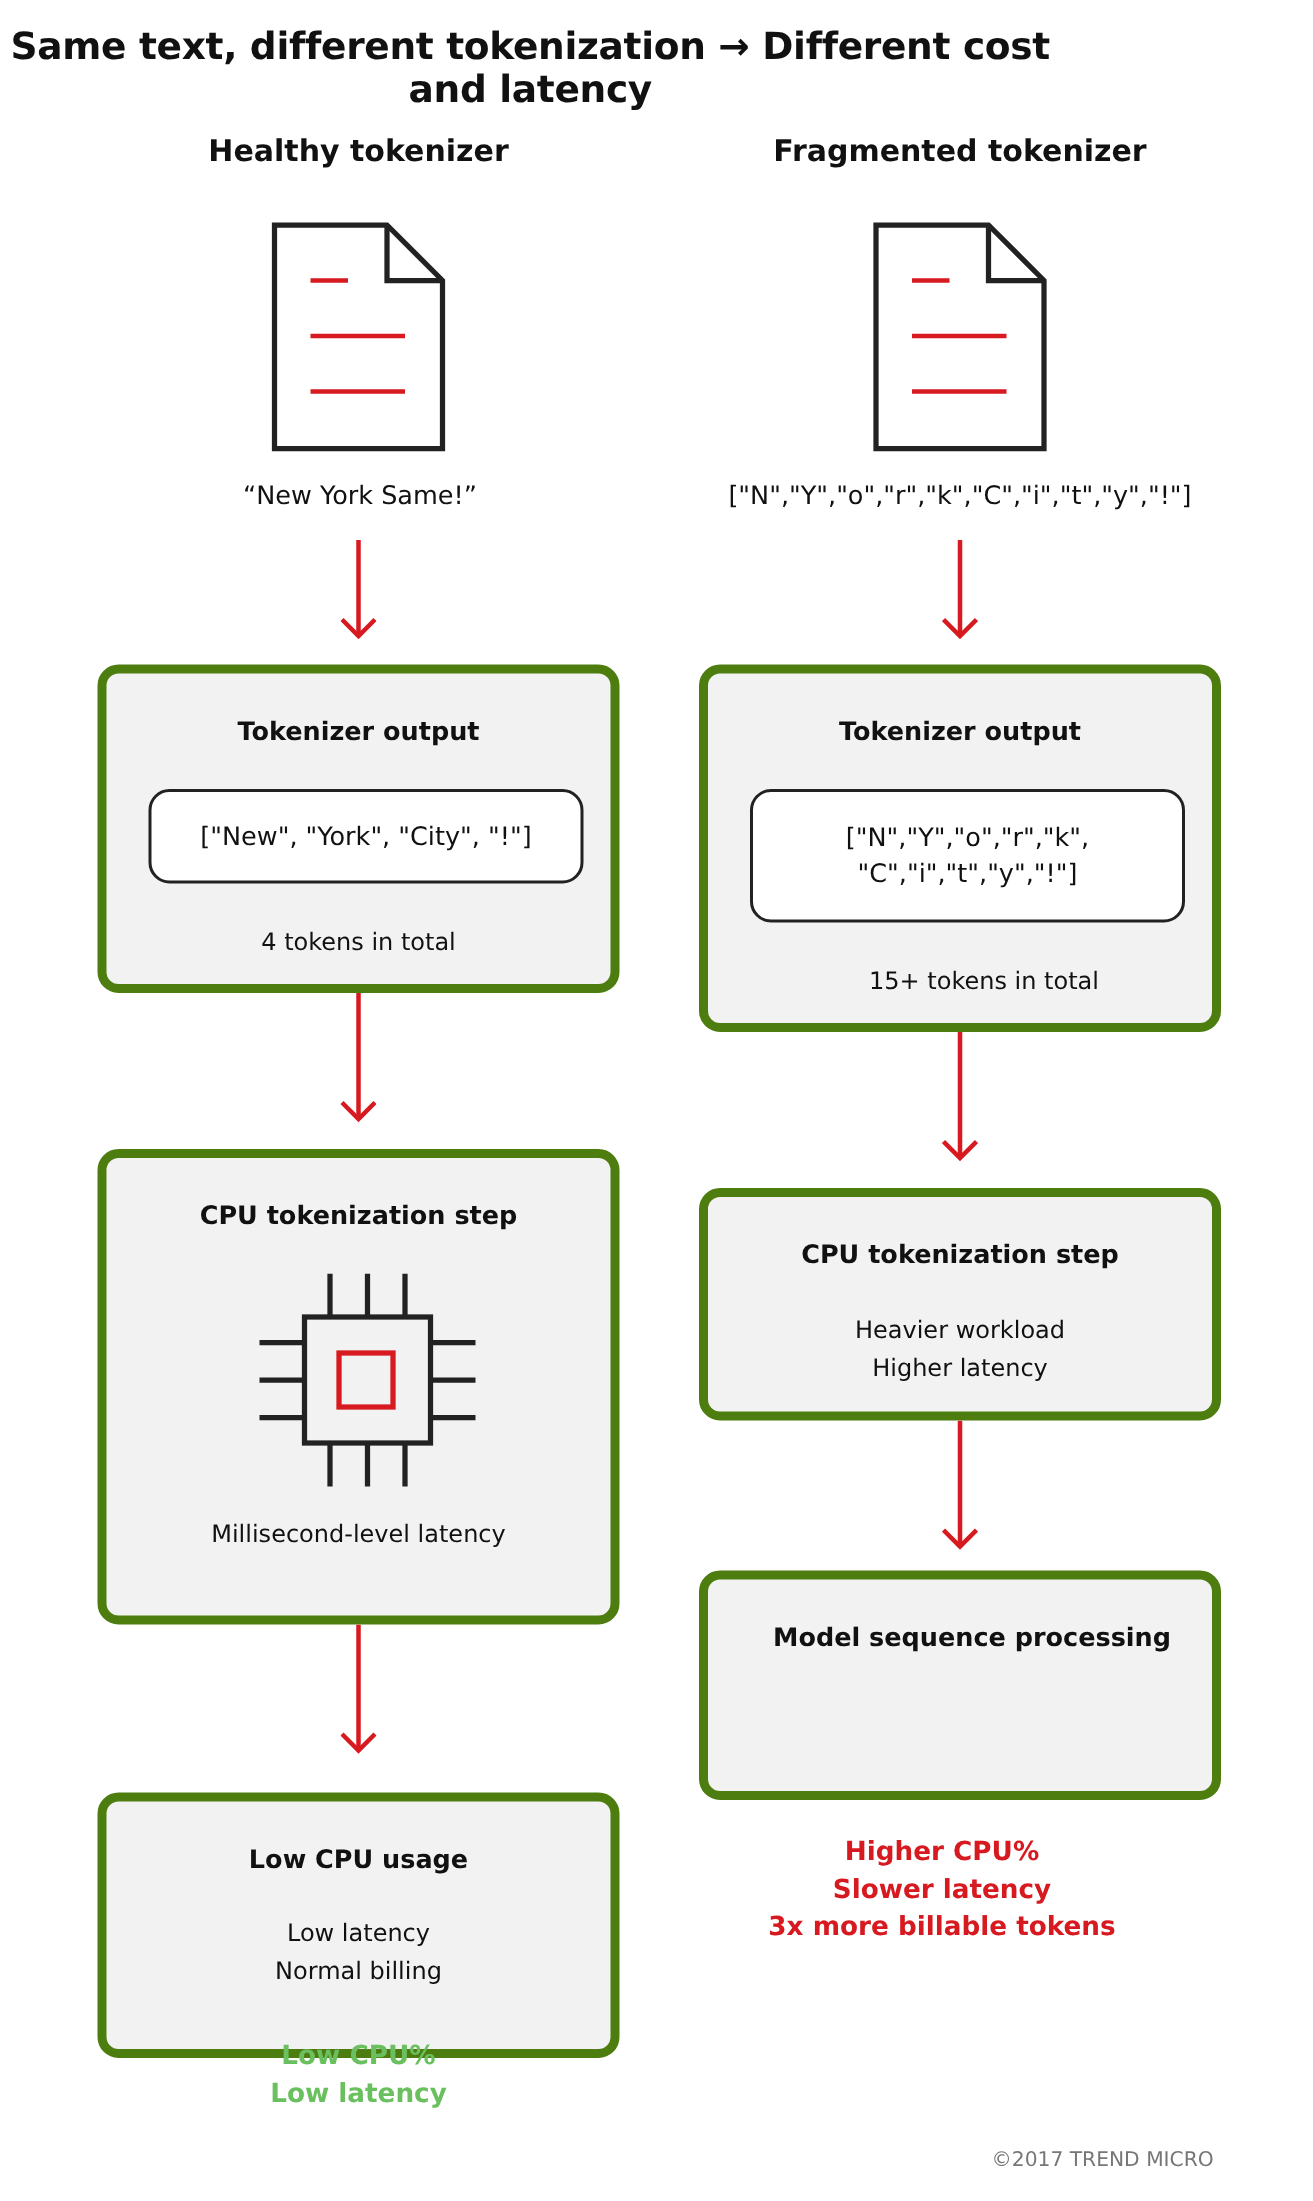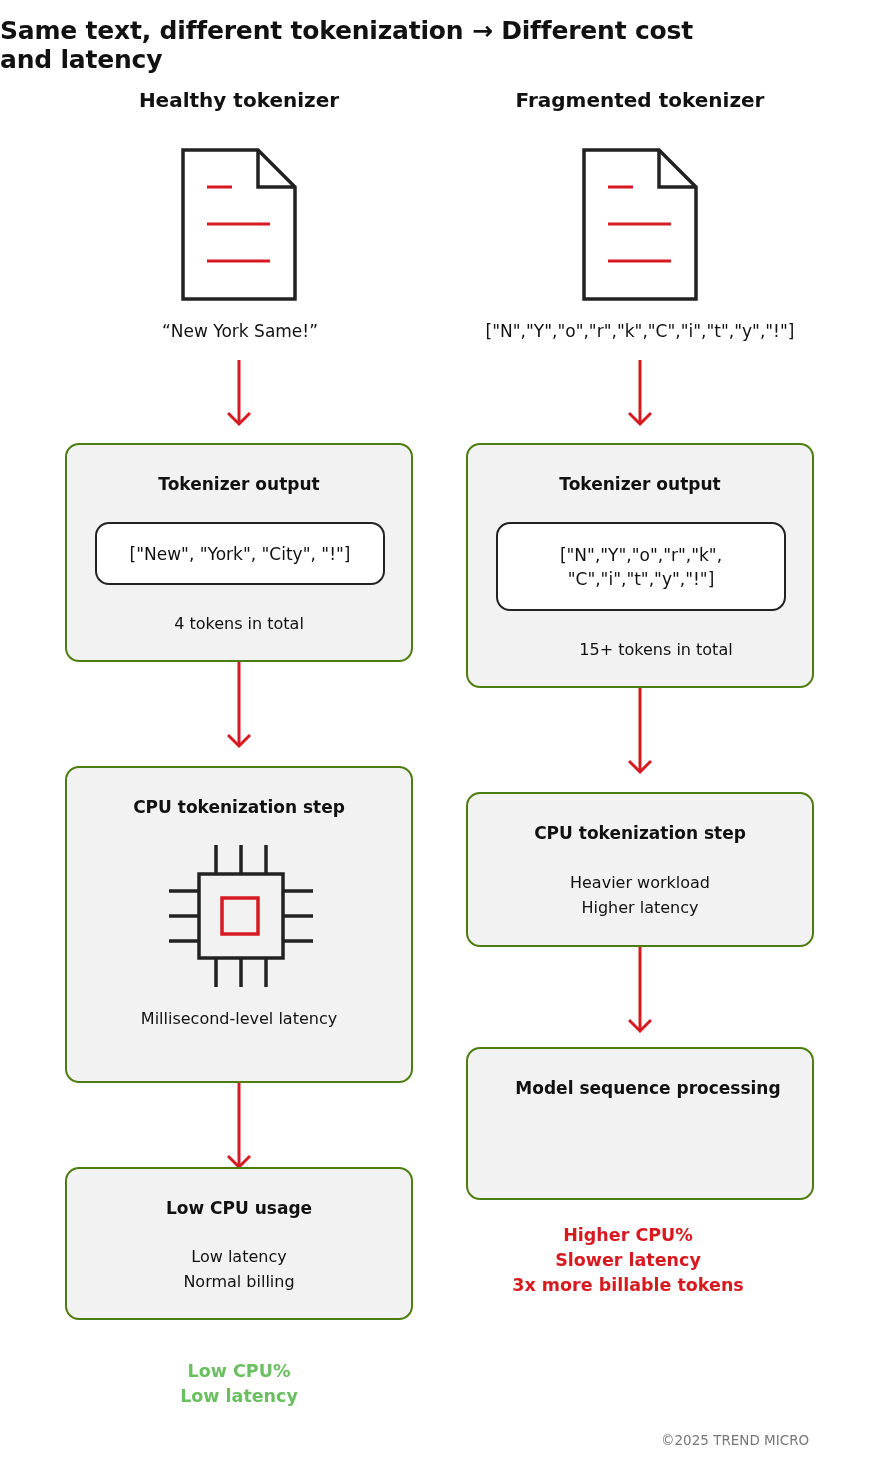--- a/index.html
+++ b/index.html
@@ -1,25 +1,25 @@
 <!DOCTYPE html>
 <html><head>
 <meta charset="utf-8">
 <style>
   html, body { margin: 0; padding: 0; background: #ffffff; }
   body { width: 875px; height: 1467px; position: relative; overflow: hidden;
          font-family: "DejaVu Sans", sans-serif; color: #111; }
   .abs { position: absolute; }
-  .title { left: 0; top: 16px; width: 707px; text-align: left; font-weight: bold;
+  .title { left: 0; top: 16px; width: 707px; text-align: center; font-weight: bold;
            font-size: 25px; letter-spacing: -0.2px; }
   .col-head { font-weight: bold; font-size: 20px; text-align: center; width: 348px; }
   .doc-icon { width: 120px; height: 155px; }
   .quote { text-align: center; font-size: 17px; width: 420px; }
   .arrow { width: 24px; }
-  .box { border: 2px solid #4d7c0f; border-radius: 14px; background: #f2f2f2; box-sizing: border-box;
+  .box { border: 6px solid #4d7c0f; border-radius: 14px; background: #f2f2f2; box-sizing: border-box;
          width: 348px; text-align: center; }
   .box-title { font-weight: bold; font-size: 17px; }
   .box-body { font-size: 16px; line-height: 25px; }
   .inner { position: absolute; border: 2px solid #222; border-radius: 14px; background: #fff;
            box-sizing: border-box; display: flex; align-items: center; justify-content: center;
            font-size: 17px; line-height: 24px; text-align: center; }
   .outcome { font-weight: bold; font-size: 17.5px; line-height: 25px; text-align: center; width: 348px; }
   .copyright { font-size: 13.5px; color: #777; }
   .line { white-space: pre; }
 </style>
@@ -119,21 +119,21 @@
 
 <svg class="abs arrow" style="left:227px; top:1083px; height:88px;" viewBox="0 0 24 88">
   <line x1="12" y1="0" x2="12" y2="84" stroke="#d71920" stroke-width="3"></line>
   <polyline points="1,73 12,84 23,73" fill="none" stroke="#d71920" stroke-width="3"></polyline>
 </svg>
 <svg class="abs arrow" style="left:628px; top:947px; height:88px;" viewBox="0 0 24 88">
   <line x1="12" y1="0" x2="12" y2="84" stroke="#d71920" stroke-width="3"></line>
   <polyline points="1,73 12,84 23,73" fill="none" stroke="#d71920" stroke-width="3"></polyline>
 </svg>
 
-<div class="abs box" style="left:65px; top:1167px; height:153px;">
+<div class="abs box" style="left:65px; top:1195px; height:177px;">
   <div class="abs box-title" style="left:0; right:0; top:29px;">Low CPU usage</div>
   <div class="abs box-body" style="left:0; right:0; top:75px;">
     <div>Low latency</div>
     <div>Normal billing</div>
   </div>
 </div>
 
 <div class="abs box" style="left:466px; top:1047px; height:153px;">
   <div class="abs box-title" style="left:0; right:0; top:29px;margin-left:16px;">Model sequence processing</div>
 </div>
@@ -141,13 +141,13 @@
 <div class="abs outcome" style="left:65px; top:1359px; color:#6abf5e;">
   <div>Low CPU%</div>
   <div>Low latency</div>
 </div>
 <div class="abs outcome" style="left:454px; top:1223px; color:#d71920;">
   <div>Higher CPU%</div>
   <div>Slower latency</div>
   <div>3x more billable tokens</div>
 </div>
 
-<div class="abs copyright" style="left:661px; top:1432px;">©2025 TREND MICRO</div>
+<div class="abs copyright" style="left:661px; top:1432px;">©2017 TREND MICRO</div>
 
 </body></html>

